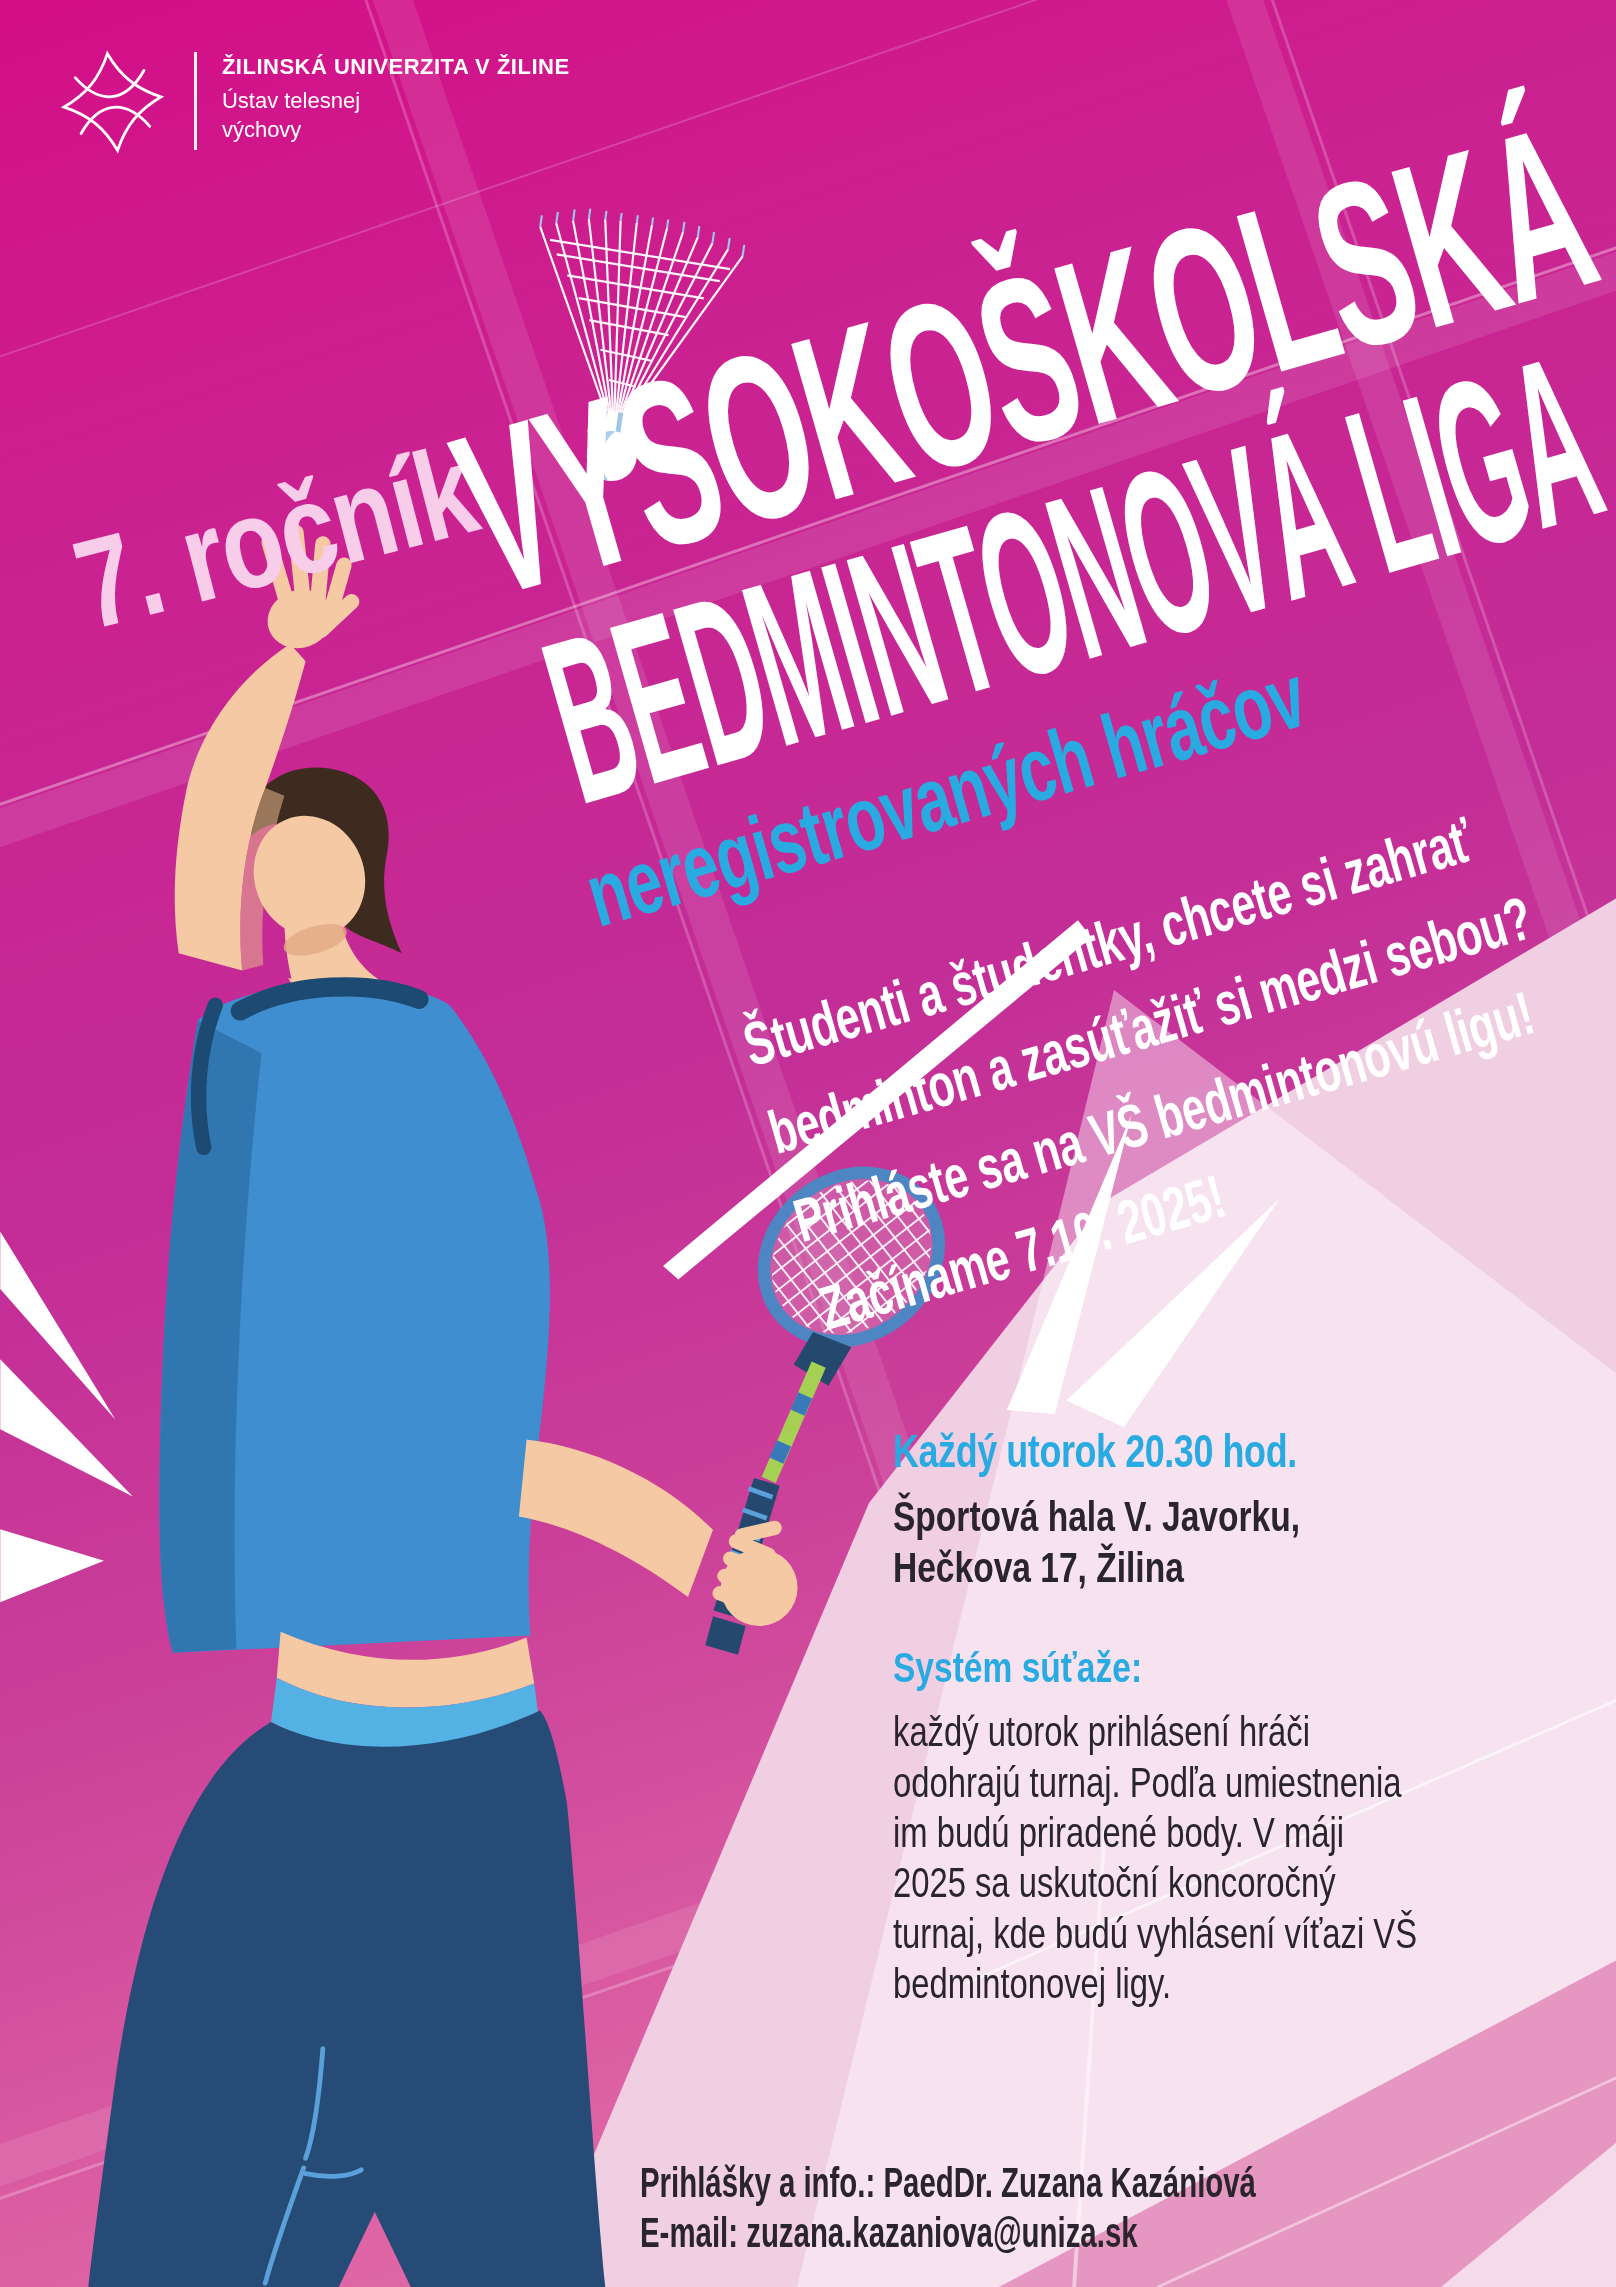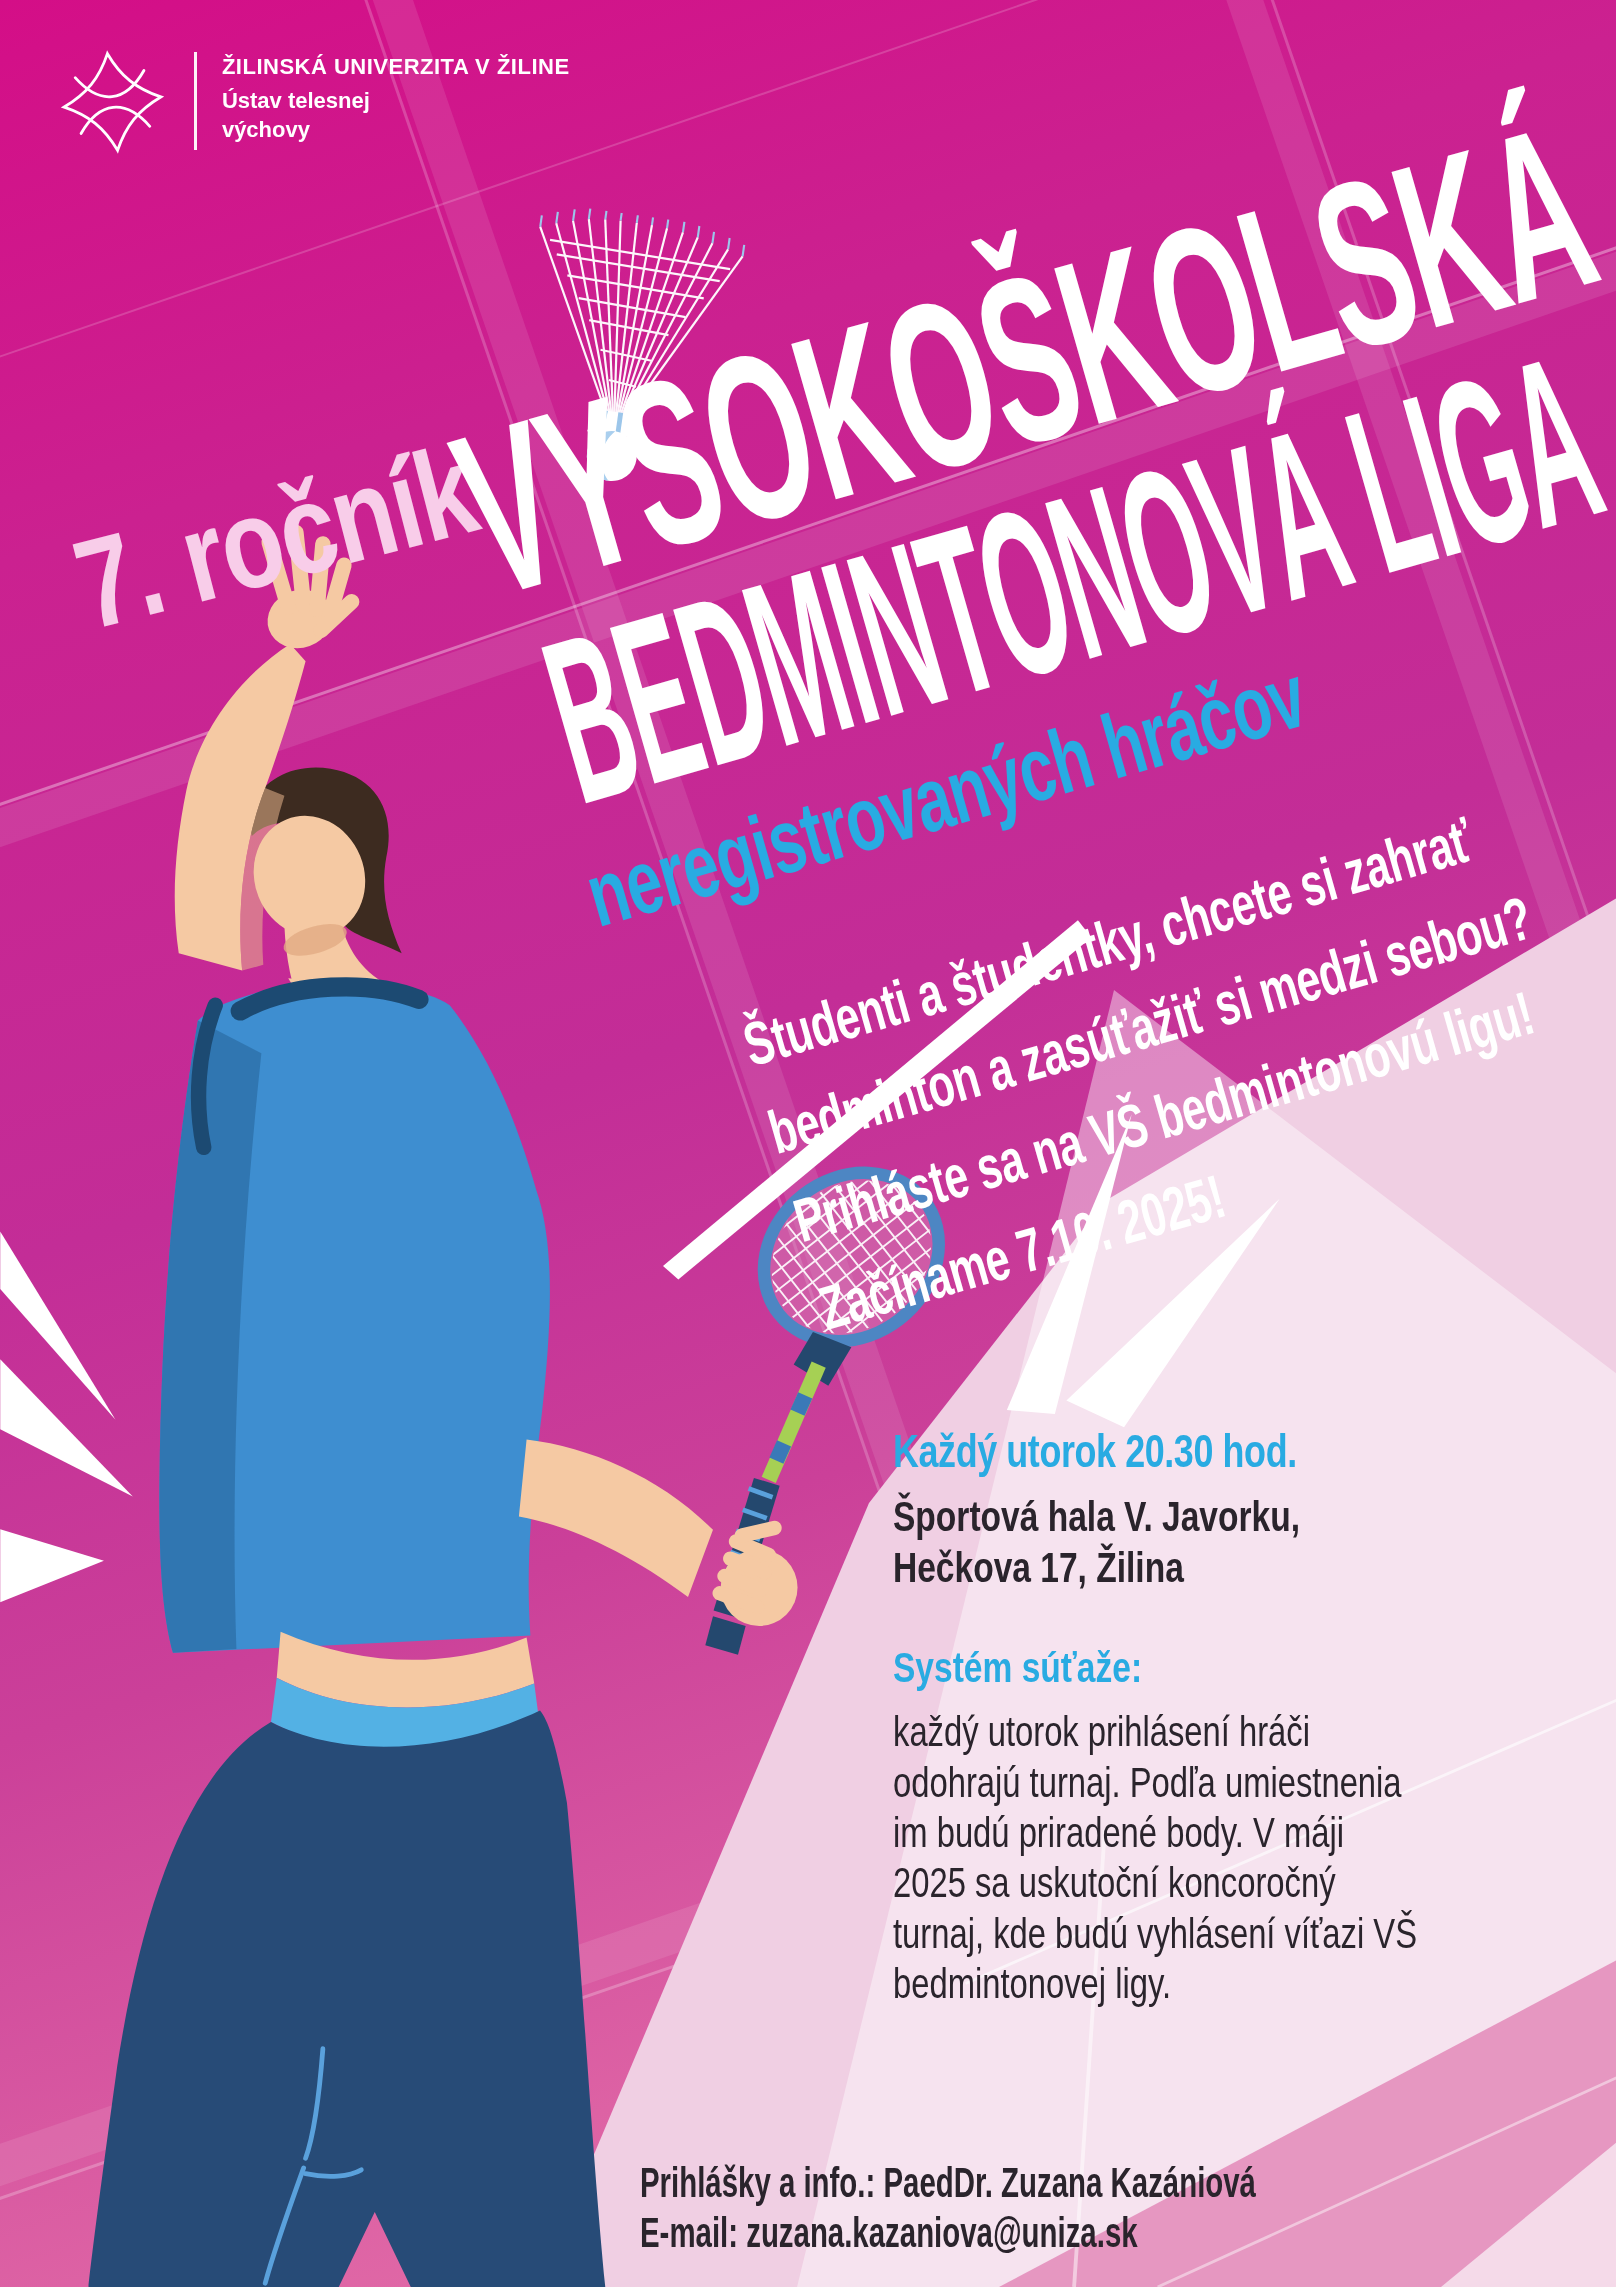--- a/index.html
+++ b/index.html
@@ -29,21 +29,21 @@
          clip-path:polygon(1114px 990px,1617px 1374px,1617px 2287px,797px 2287px);}
   .band-dark{position:absolute;inset:0;background:rgba(227,138,185,.85);
          clip-path:polygon(999px 2287px,1617px 1960px,1617px 2287px);}
   .pale3{position:absolute;inset:0;background:rgba(246,221,235,.95);
          clip-path:polygon(1441px 2287px,1617px 2142px,1617px 2287px);}
   .decor-svg{position:absolute;left:0;top:0;pointer-events:none;}
   
   .brand{position:absolute;left:56px;top:48px;display:flex;align-items:flex-start;color:#fff;}
   .brand .divider{width:2.9px;height:98px;background:rgba(255,255,255,.95);margin:3.8px 25px 0 25px;}
   .brand-uni{font-size:22px;font-weight:bold;letter-spacing:0.5px;margin-top:5.8px;text-align:right;}
-  .brand-dept{font-size:22px;font-weight:bold;line-height:1.3;margin-top:7.7px;white-space:pre-line;}
+  .brand-dept{font-size:22px;font-weight:normal;line-height:1.3;margin-top:7.7px;white-space:pre-line;}
   
   .rocnik{position:absolute;left:61px;top:517px;transform:rotate(-14.5deg);transform-origin:0 0;
           color:var(--light_pink_text,#f8cde9);font-weight:bold;font-size:127px;white-space:nowrap;}
   .rocnik>span{display:inline-block;transform:scaleX(.80);transform-origin:0 50%;letter-spacing:-1.9px;}
   .title-rot{position:absolute;left:437px;top:413px;width:1633px;
              transform:rotate(-16deg);transform-origin:0 0;color:#fff;}
   .t1,.t2{font-weight:bold;font-size:235px;line-height:.95;white-space:nowrap;}
   .t1>span{display:inline-block;transform:scaleX(.55);transform-origin:0 50%;letter-spacing:-3.8px;}
   .t2{margin-left:29px;}
   .t2>span{display:inline-block;transform:scaleX(.43);transform-origin:0 50%;letter-spacing:-3.8px;}

